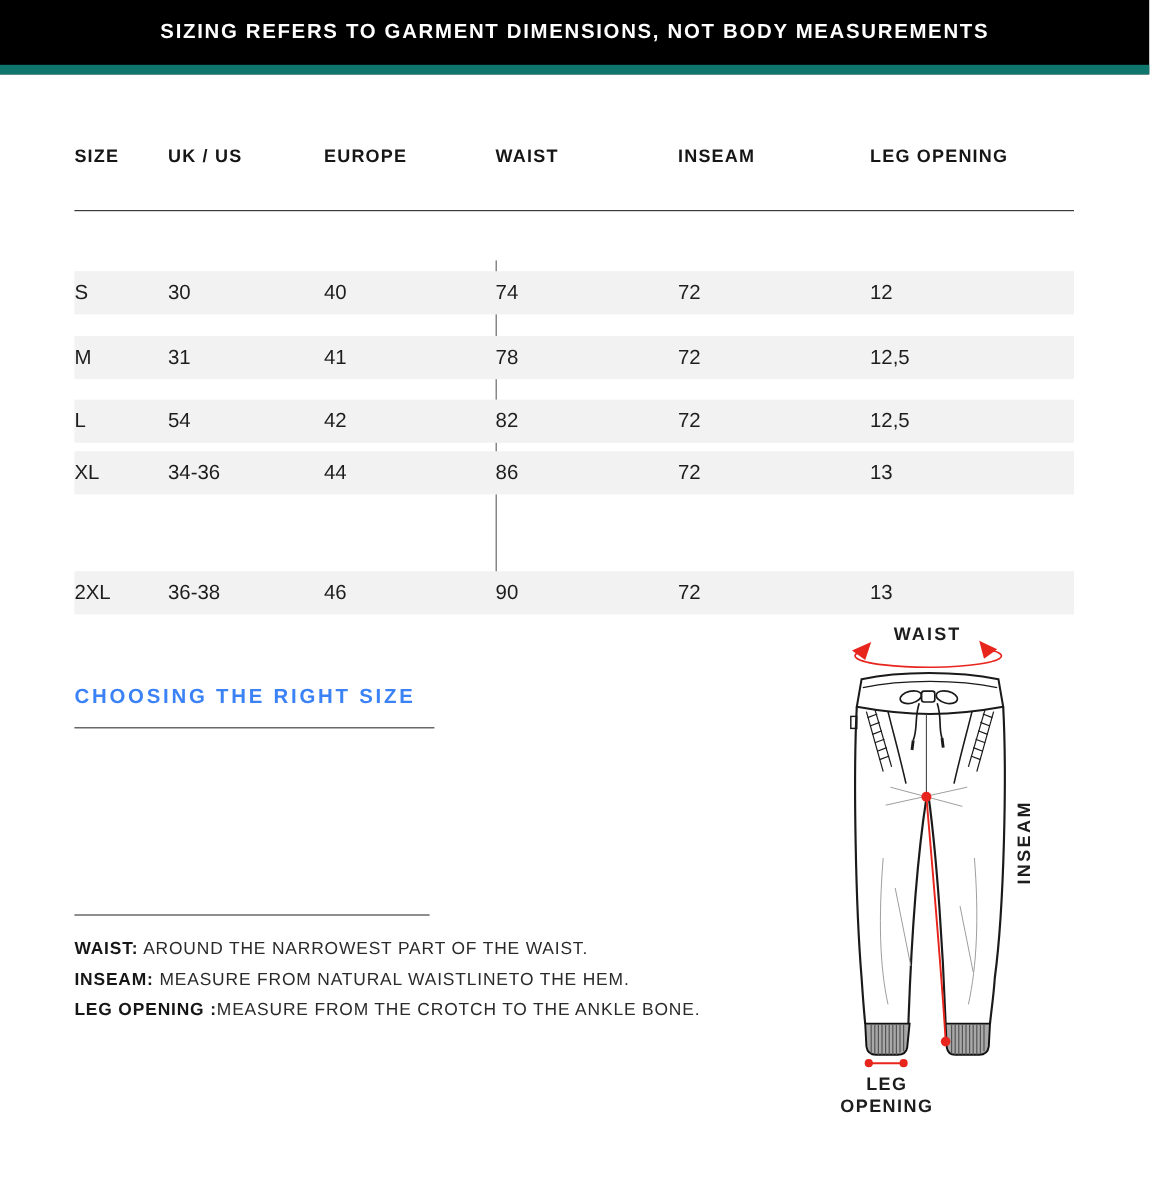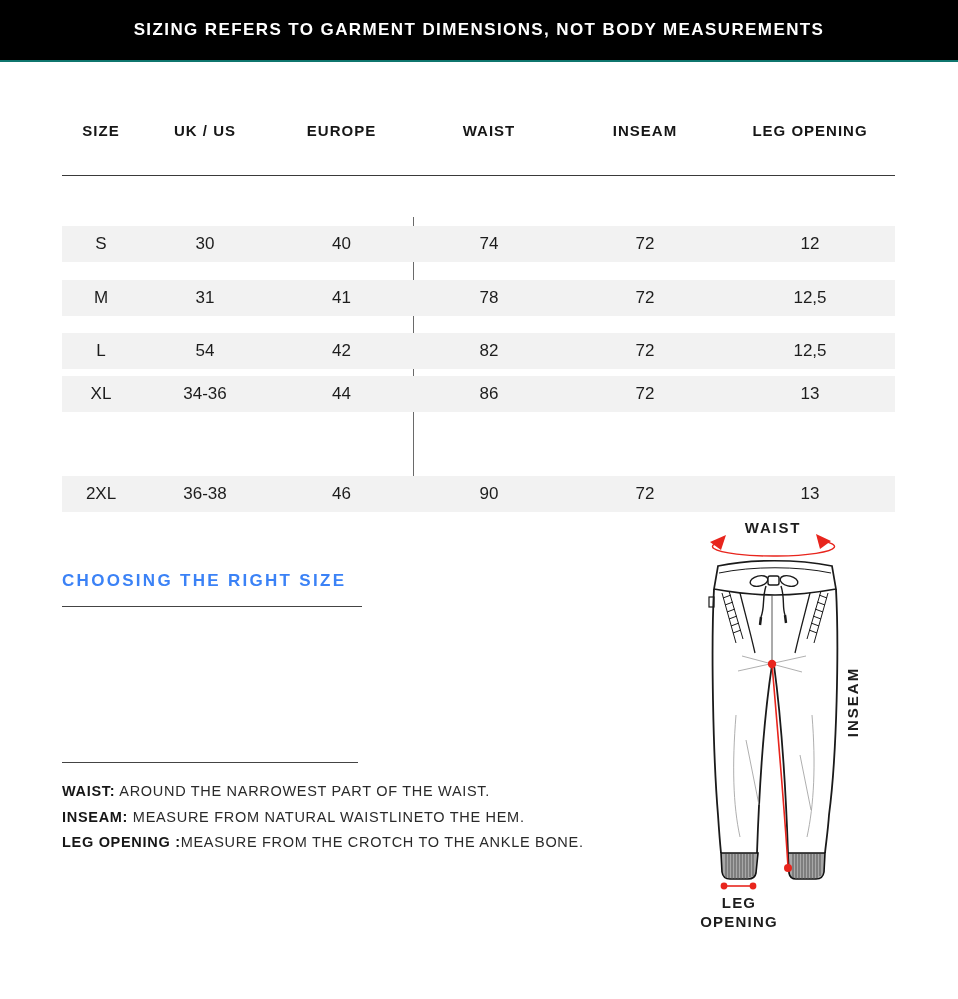--- a/index.html
+++ b/index.html
@@ -13,39 +13,38 @@
     font-family: "Liberation Sans", sans-serif;
     color: #1d1d1d;
   }
 
   
   .banner {
     position: absolute;
     left: 0; top: 0;
     width: 958px; height: 62px;
     background: #000000;
-    border-bottom: 2px solid #0f766e;
+    border-bottom: 8px solid #0f766e;
     display: flex; align-items: center; justify-content: center;
   }
   .banner span {
     color: #ffffff;
     font-size: 17px;
     font-weight: bold;
     letter-spacing: 1.4px;
   }
 
   
   .t-grid {
     position: absolute;
     left: 62px;
     width: 833px;
     display: grid;
     grid-template-columns: 78px 130px 143px 152px 160px 170px;
     align-items: center;
-    text-align: center;
   }
   .t-head { top: 112px; height: 36px; }
   .t-head .th {
     font-size: 15px;
     font-weight: bold;
     letter-spacing: 1px;
     color: #161616;
   }
   .head-rule {
     position: absolute;

